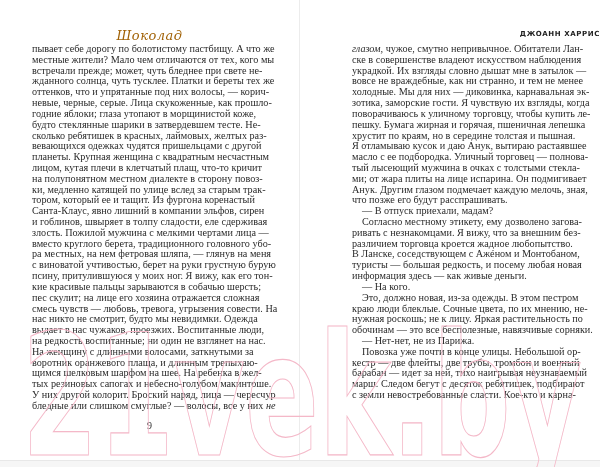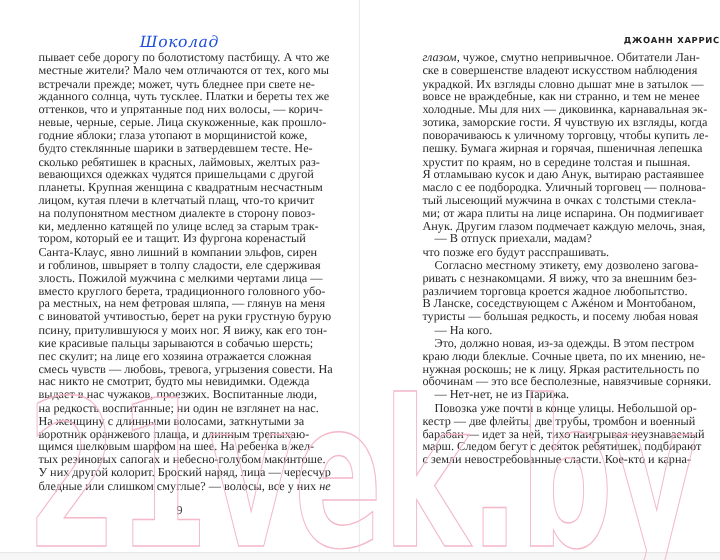--- a/index.html
+++ b/index.html
@@ -11,21 +11,21 @@
   }
   .spread { position: absolute; left: 0; top: 0; width: 600px; height: 460px; }
   .page { position: absolute; top: 0; height: 460px; background: #fff; }
   .page.left { left: 0; width: 299px; }
   .page.right { left: 300px; width: 300px; }
   .spine { position: absolute; left: 299px; top: 0; width: 1px; height: 460px; background: #ececec; }
   .bottom-edge { position: absolute; left: 0; top: 460px; width: 600px; height: 7px; background: #f6f6f6; border-top: 1px solid #e8e8e8; }
 
   .running-head-script {
     position: absolute; top: 28px; left: 0; width: 299px; text-align: center;
-    font-family: "DejaVu Serif", serif; font-style: italic; font-size: 13px; color: #1d4ed8;
+    font-family: "DejaVu Serif", serif; font-style: italic; font-size: 13px; color: #a16207;
     letter-spacing: 0.5px;
   }
   .running-head-author {
     position: absolute; top: 30px; left: 0; width: 300px; text-align: right;
     font-family: "DejaVu Sans", sans-serif; font-weight: bold; font-size: 7px; letter-spacing: 0.6px; color: #222;
   }
 
   .text {
     position: absolute; top: 44px; width: 215px;
     font-size: 10.2px; line-height: 15.65px;
@@ -102,27 +102,28 @@
         <span class="line" style="line-height: 10.8235px; height: 10.8235px;">холодные. Мы для них — диковинка, карнавальная эк-</span>
         <span class="line" style="line-height: 10.8235px; height: 10.8235px;">зотика, заморские гости. Я чувствую их взгляды, когда</span>
         <span class="line" style="line-height: 10.8235px; height: 10.8235px;">поворачиваюсь к уличному торговцу, чтобы купить ле-</span>
         <span class="line" style="line-height: 10.8235px; height: 10.8235px;">пешку. Бумага жирная и горячая, пшеничная лепешка</span>
         <span class="line" style="line-height: 10.8235px; height: 10.8235px;">хрустит по краям, но в середине толстая и пышная.</span>
         <span class="line" style="line-height: 10.8235px; height: 10.8235px;">Я отламываю кусок и даю Анук, вытираю растаявшее</span>
         <span class="line" style="line-height: 10.8235px; height: 10.8235px;">масло с ее подбородка. Уличный торговец — полнова-</span>
         <span class="line" style="line-height: 10.8235px; height: 10.8235px;">тый лысеющий мужчина в очках с толстыми стекла-</span>
         <span class="line" style="line-height: 10.8235px; height: 10.8235px;">ми; от жара плиты на лице испарина. Он подмигивает</span>
         <span class="line" style="line-height: 10.8235px; height: 10.8235px;">Анук. Другим глазом подмечает каждую мелочь, зная,</span>
+        <span class="line last" style="line-height: 10.8235px; height: 10.8235px;">что позже его будут расспрашивать.</span>
         <span class="line dlg" style="line-height: 10.8235px; height: 10.8235px;">— В отпуск приехали, мадам?</span>
-        <span class="line last" style="line-height: 10.8235px; height: 10.8235px;">что позже его будут расспрашивать.</span>
         <span class="line indent" style="line-height: 10.8235px; height: 10.8235px;">Согласно местному этикету, ему дозволено загова-</span>
         <span class="line" style="line-height: 10.8235px; height: 10.8235px;">ривать с незнакомцами. Я вижу, что за внешним без-</span>
         <span class="line" style="line-height: 10.8235px; height: 10.8235px;">различием торговца кроется жадное любопытство.</span>
         <span class="line" style="line-height: 10.8235px; height: 10.8235px;">В Ланске, соседствующем с Ажéном и Монтобаном,</span>
         <span class="line" style="line-height: 10.8235px; height: 10.8235px;">туристы — большая редкость, и посему любая новая</span>
+        <span class="line last" style="line-height: 10.8235px; height: 10.8235px;">информация здесь — как живые деньги.</span>
         <span class="line dlg" style="line-height: 10.8235px; height: 10.8235px;">— На кого.</span>
         <span class="line indent" style="line-height: 10.8235px; height: 10.8235px;">Это, должно новая, из-за одежды. В этом пестром</span>
         <span class="line" style="line-height: 10.8235px; height: 10.8235px;">краю люди блеклые. Сочные цвета, по их мнению, не-</span>
         <span class="line" style="line-height: 10.8235px; height: 10.8235px;">нужная роскошь; не к лицу. Яркая растительность по</span>
         <span class="line" style="line-height: 10.8235px; height: 10.8235px;">обочинам — это все бесполезные, навязчивые сорняки.</span>
         <span class="line dlg" style="line-height: 10.8235px; height: 10.8235px;">— Нет-нет, не из Парижа.</span>
         <span class="line indent" style="line-height: 10.8235px; height: 10.8235px;">Повозка уже почти в конце улицы. Небольшой ор-</span>
         <span class="line" style="line-height: 10.8235px; height: 10.8235px;">кестр — две флейты, две трубы, тромбон и военный</span>
         <span class="line" style="line-height: 10.8235px; height: 10.8235px;">барабан — идет за ней, тихо наигрывая неузнаваемый</span>
         <span class="line" style="line-height: 10.8235px; height: 10.8235px;">марш. Следом бегут с десяток ребятишек, подбирают</span>

